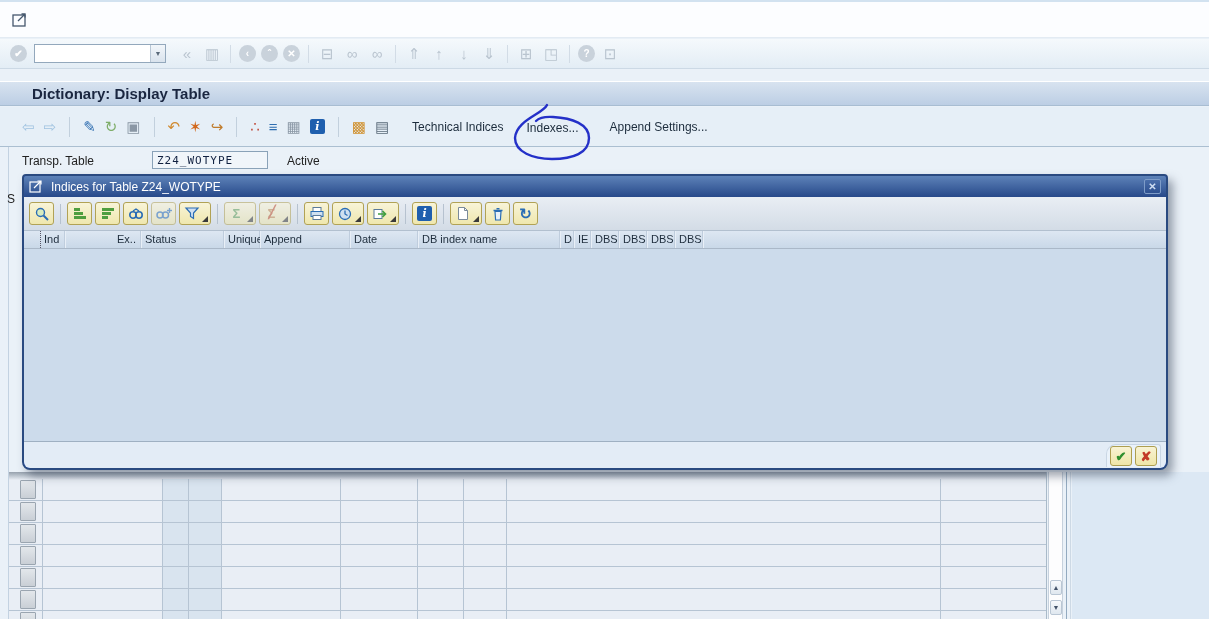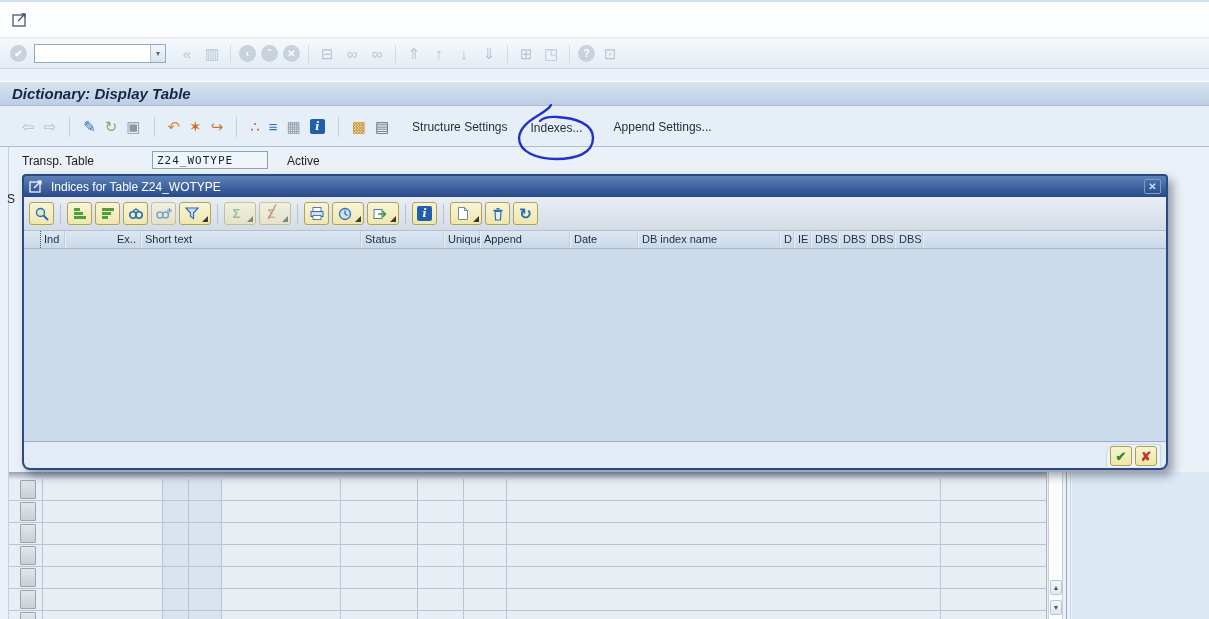--- a/index.html
+++ b/index.html
@@ -30,22 +30,22 @@
   .cmdfield input { flex: 1; border: none; outline: none; font-size: 11px; min-width: 0;
                     font-family: "Liberation Sans", sans-serif; }
   .cmd-dd { width: 15px; background: linear-gradient(#f2f6fa, #d9e3ed);
             border-left: 1px solid #b8c6d4; font-size: 7px; color: #5a6a7a;
             display: flex; align-items: center; justify-content: center; }
 
   
   .titlebar { position: absolute; left: 0; top: 79px; width: 100%; height: 25px;
               background: linear-gradient(#d8e3f0, #bccee4);
               border-top: 1px solid #fff; border-bottom: 1px solid #a8bdd2;
-              font-size: 15px; font-weight: bold; font-style: italic; color: #1a2640;
-              line-height: 24px; padding-left: 12px; }
+              font-size: 15px; font-weight: bold; color: #1a2640;
+              line-height: 24px; padding-left: 32px; }
 
   
   .appbar { position: absolute; left: 0; top: 105px; width: 100%; height: 40px;
             background: #e6eff7; border-bottom: 1px solid #abbfd1;
             display: flex; align-items: center; padding-left: 22px; gap: 7px; }
   .aicon { font-size: 15px; line-height: 18px; flex: 0 0 auto; }
   .asep { width: 1px; height: 20px; background: #c2d0dd; margin: 0 4px; flex: 0 0 auto; }
   .info-badge { width: 15px; height: 15px; background: #1f5fae; color: #fff; border-radius: 2px;
                 font-family: "DejaVu Serif", serif; font-style: italic; font-weight: bold;
                 font-size: 11px; display: flex; align-items: center; justify-content: center; }
@@ -185,21 +185,21 @@
         <span class="aicon" style="color: rgb(192, 124, 44);">↪</span>
         <span class="asep"></span>
         <span class="aicon" style="color: rgb(192, 74, 58);">∴</span>
         <span class="aicon" style="color: rgb(46, 109, 176);">≡</span>
         <span class="aicon" style="color: rgb(138, 151, 165);">▦</span>
         <span class="info-badge">i</span>
         <span class="asep"></span>
         <span class="aicon" style="color: rgb(208, 144, 46);">▩</span>
         <span class="aicon" style="color: rgb(90, 106, 122);">▤</span>
       </span>
-    <span class="abtn">Structure Settings</span>
+    <span class="abtn">Technical Indices</span>
     <span class="indexes-wrap">
       <span class="abtn" style="margin-left:0;">Indexes...</span>
       <svg class="annotation-svg" width="104" height="72" viewBox="0 0 104 72">
         <path d="M44,5 C40,14 13,20 12,38 C12,52 30,59 49,59 C70,59 86,53 86,38 C86,24 69,18 50,17 C42,16.5 36,18 33,21" fill="none" stroke="#2430c8" stroke-width="2.4" stroke-linecap="round" stroke-linejoin="round"></path>
       </svg>
     </span>
     <span class="abtn">Append Settings...</span>
   </div>
 
   <div class="left-border"></div>
@@ -333,21 +333,20 @@
             <line x1="6.5" y1="2.8" x2="9.5" y2="2.8" stroke="#2a6db5" stroke-width="1.4"></line>
           </svg>
         </span>
         <span class="alv-btn">
           <span class="refresh-glyph">↻</span>
         </span>
       </div>
     <div class="grid-head">
         <span class="col first" style="width: 26px;">Ind</span>
         <span class="col" style="width: 28px; margin-left: 48px;">Ex..</span>
-        <span class="col" style="width: 220px;">Short text</span>
         <span class="col" style="width: 83px;">Status</span>
         <span class="col" style="width: 36px;">Unique</span>
         <span class="col" style="width: 90px;">Append</span>
         <span class="col" style="width: 68px;">Date</span>
         <span class="col" style="width: 142px;">DB index name</span>
         <span class="col" style="width: 14px;">D</span>
         <span class="col" style="width: 17px;">IE</span>
         <span class="col" style="width: 28px;">DBS</span>
         <span class="col" style="width: 28px;">DBS</span>
         <span class="col" style="width: 28px;">DBS</span>

